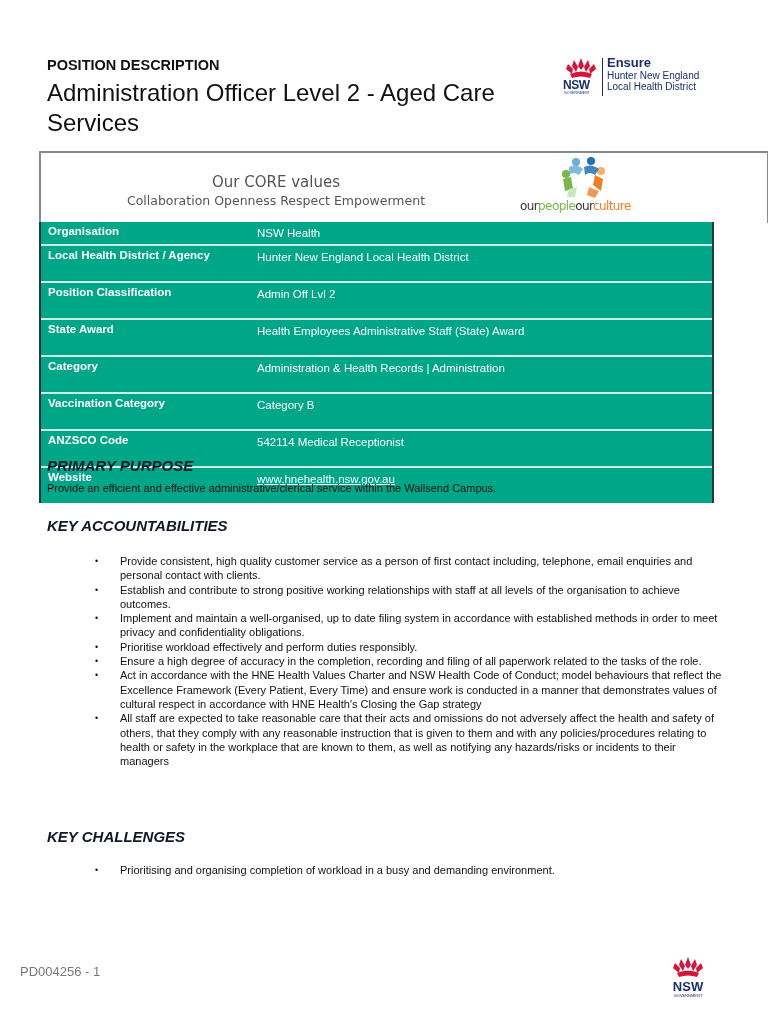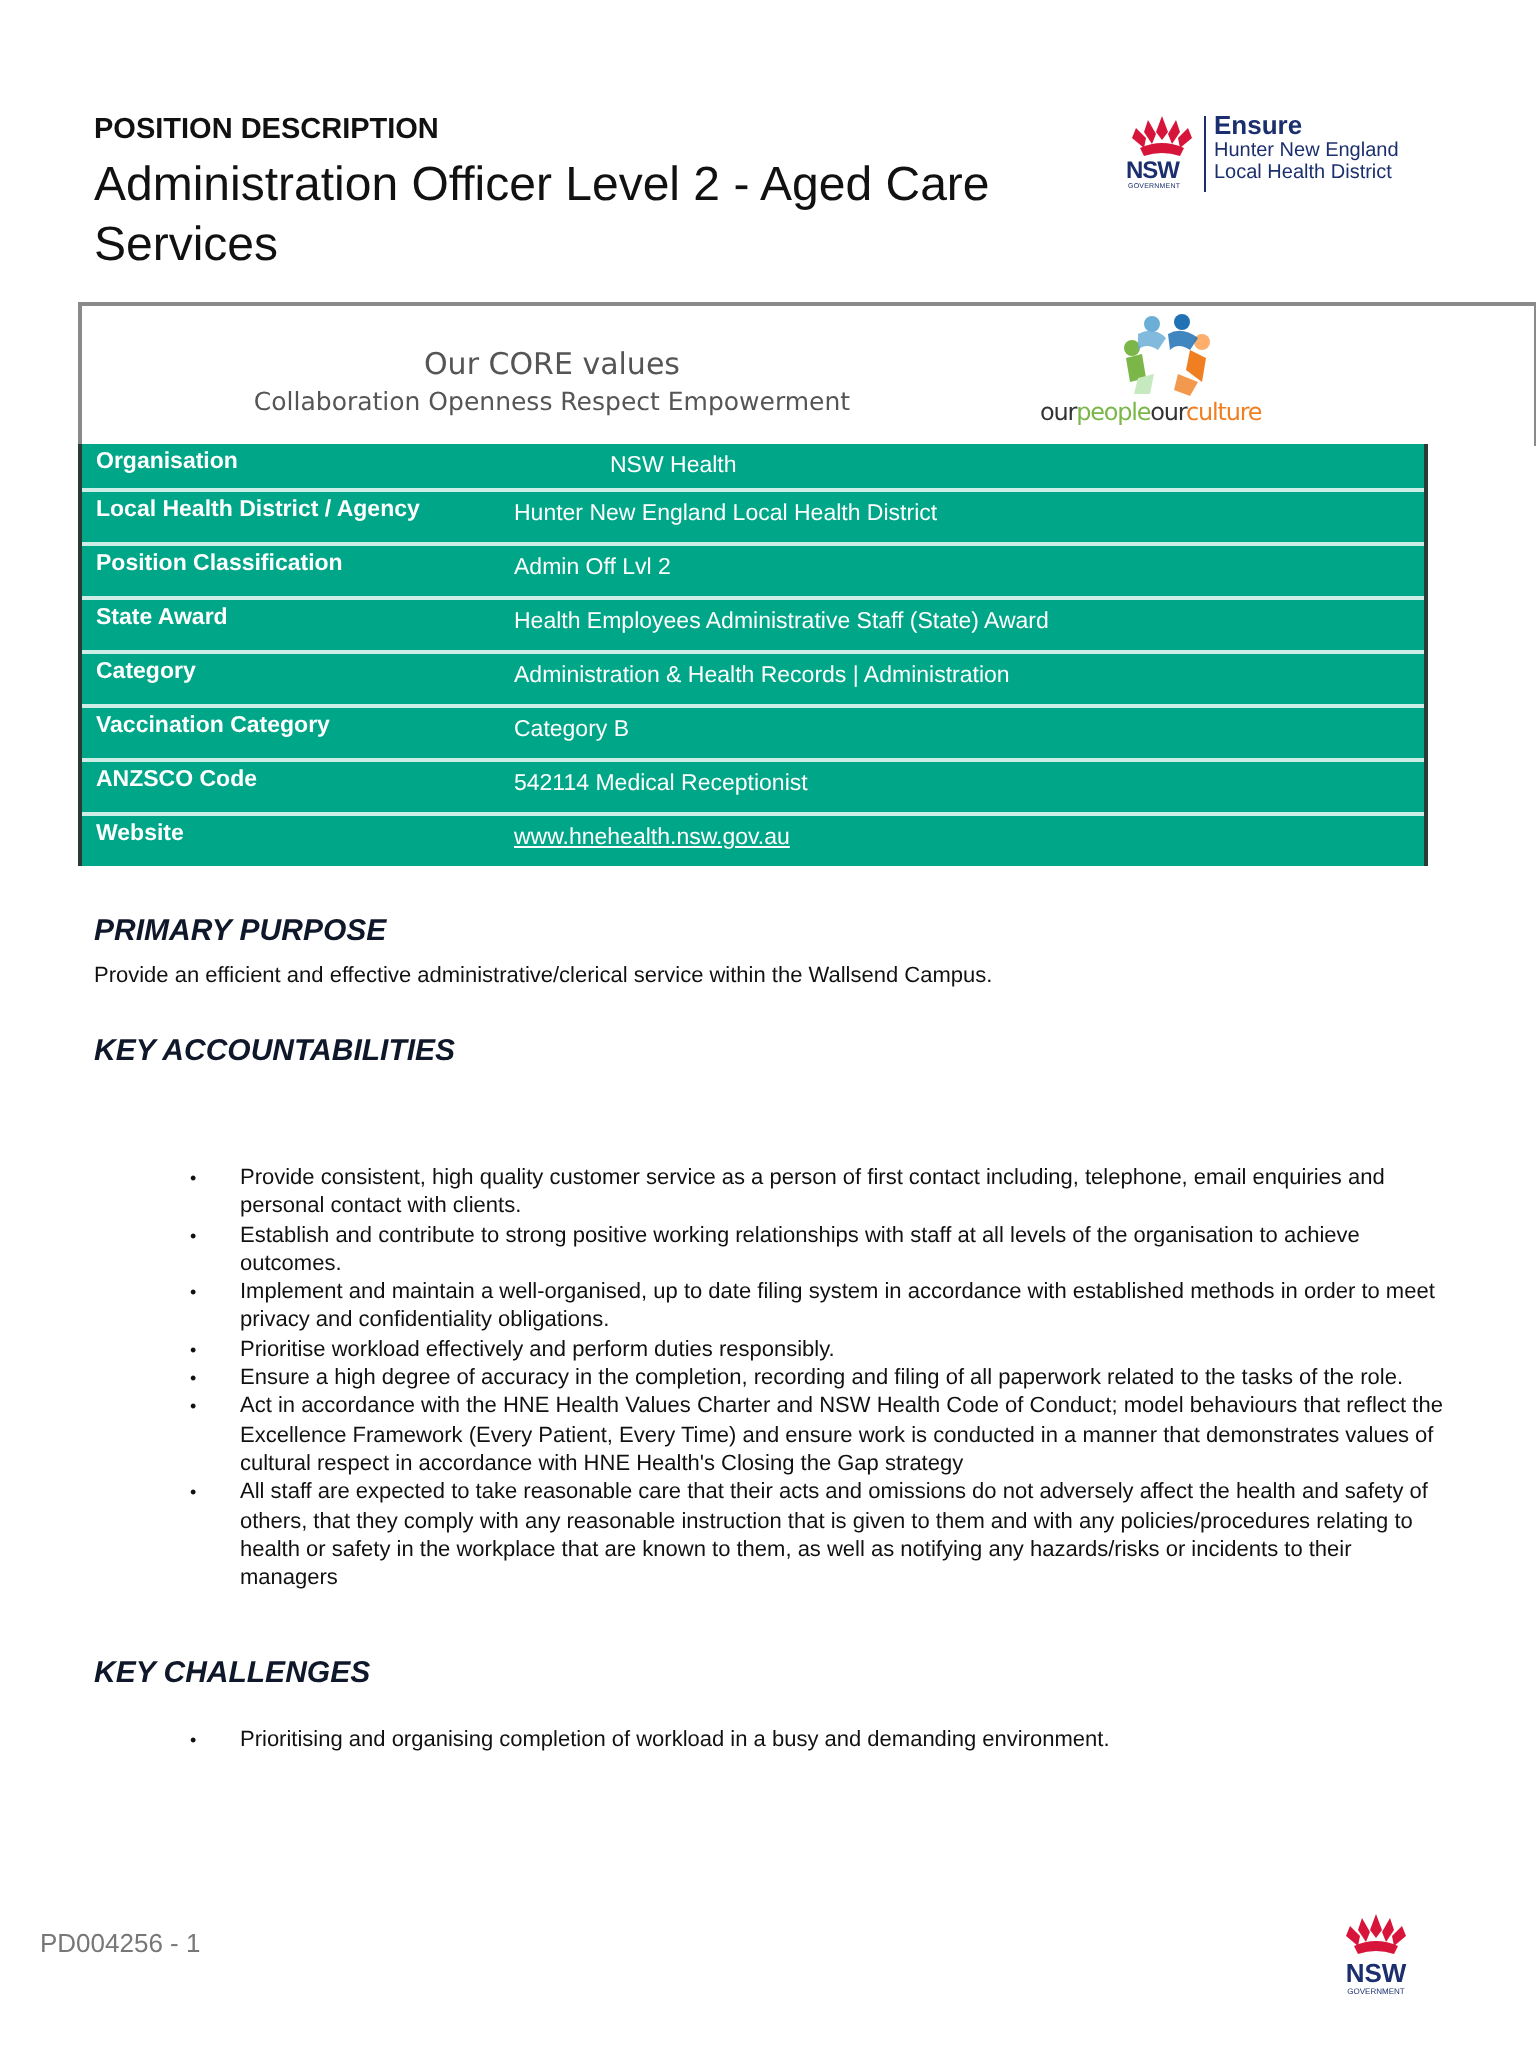--- a/index.html
+++ b/index.html
@@ -22,22 +22,22 @@
   .values-title { position: absolute; left: 0; width: 470px; top: 20px; text-align: center; font-size: 15px; color: #555; font-family: "DejaVu Sans", sans-serif; }
   .values-sub { position: absolute; left: 0; width: 470px; top: 40px; text-align: center; font-size: 12.5px; color: #555; font-family: "DejaVu Sans", sans-serif; }
   .culture-logo { position: absolute; left: 476px; top: 2px; width: 140px; height: 66px; }
   .culture-people { position: absolute; left: 42px; top: 2px; width: 50px; height: 42px; }
   .culture-text { position: absolute; left: 3px; top: 44px; font-size: 12px; letter-spacing: -0.6px; font-family: "DejaVu Sans", sans-serif; }
   .ct-our { color: #333; }
   .ct-people { color: #7ab648; }
   .ct-culture { color: #f07f22; }
 
   .info-table { position: absolute; left: 39px; top: 222px; width: 675px; border-left: 2px solid #2a3a36; border-right: 2px solid #2a3a36; }
-  .info-row { height: 27px; background: #00a688; display: flex; border-top: 2px solid #cdeee6; color: #fff; font-size: 11.5px; }
-  .info-row:first-child { border-top: none; height: 22px; gap: 48px; }
+  .info-row { height: 37px; background: #00a688; display: flex; border-top: 2px solid #cdeee6; color: #fff; font-size: 11.5px; }
+  .info-row:first-child { border-top: none; height: 22px; }
   .info-key { width: 216px; padding-left: 7px; padding-top: 3px; font-weight: bold; }
   .info-val { padding-top: 5px; }
   .info-val.link { text-decoration: underline; }
 
   .section-h { position: absolute; left: 47px; font-size: 15px; font-weight: bold; color: #0f172a; font-style: italic; }
   .para { position: absolute; left: 47px; font-size: 11px; color: #111; }
 
   .bullets { position: absolute; left: 95px; width: 630px; font-size: 11px; line-height: 14.3px; color: #111; list-style: none; }
   .bullets li { position: relative; padding-left: 25px; }
   .bullets li::before { content: "\2022"; position: absolute; left: 0; top: 0; font-size: 9px; }
@@ -128,21 +128,21 @@
   <div class="info-row">
     <div class="info-key">Website</div>
     <a class="info-val link">www.hnehealth.nsw.gov.au</a>
   </div>
 </div>
 
 <h2 class="section-h" style="top:457px;">PRIMARY PURPOSE</h2>
 <p class="para" style="top:482px;">Provide an efficient and effective administrative/clerical service within the Wallsend Campus.</p>
 
 <h2 class="section-h" style="top:517px;">KEY ACCOUNTABILITIES</h2>
-<ul class="bullets" style="top:554px;margin-top:28px;">
+<ul class="bullets" style="top:554px;">
   <li>Provide consistent, high quality customer service as a person of first contact including, telephone, email enquiries and personal contact with clients.</li>
   <li>Establish and contribute to strong positive working relationships with staff at all levels of the organisation to achieve outcomes.</li>
   <li>Implement and maintain a well-organised, up to date filing system in accordance with established methods in order to meet privacy and confidentiality obligations.</li>
   <li>Prioritise workload effectively and perform duties responsibly.</li>
   <li>Ensure a high degree of accuracy in the completion, recording and filing of all paperwork related to the tasks of the role.</li>
   <li>Act in accordance with the HNE Health Values Charter and NSW Health Code of Conduct; model behaviours that reflect the Excellence Framework (Every Patient, Every Time) and ensure work is conducted in a manner that demonstrates values of cultural respect in accordance with HNE Health's Closing the Gap strategy</li>
   <li>All staff are expected to take reasonable care that their acts and omissions do not adversely affect the health and safety of others, that they comply with any reasonable instruction that is given to them and with any policies/procedures relating to health or safety in the workplace that are known to them, as well as notifying any hazards/risks or incidents to their managers</li>
 </ul>
 
 <h2 class="section-h" style="top:828px;">KEY CHALLENGES</h2>

